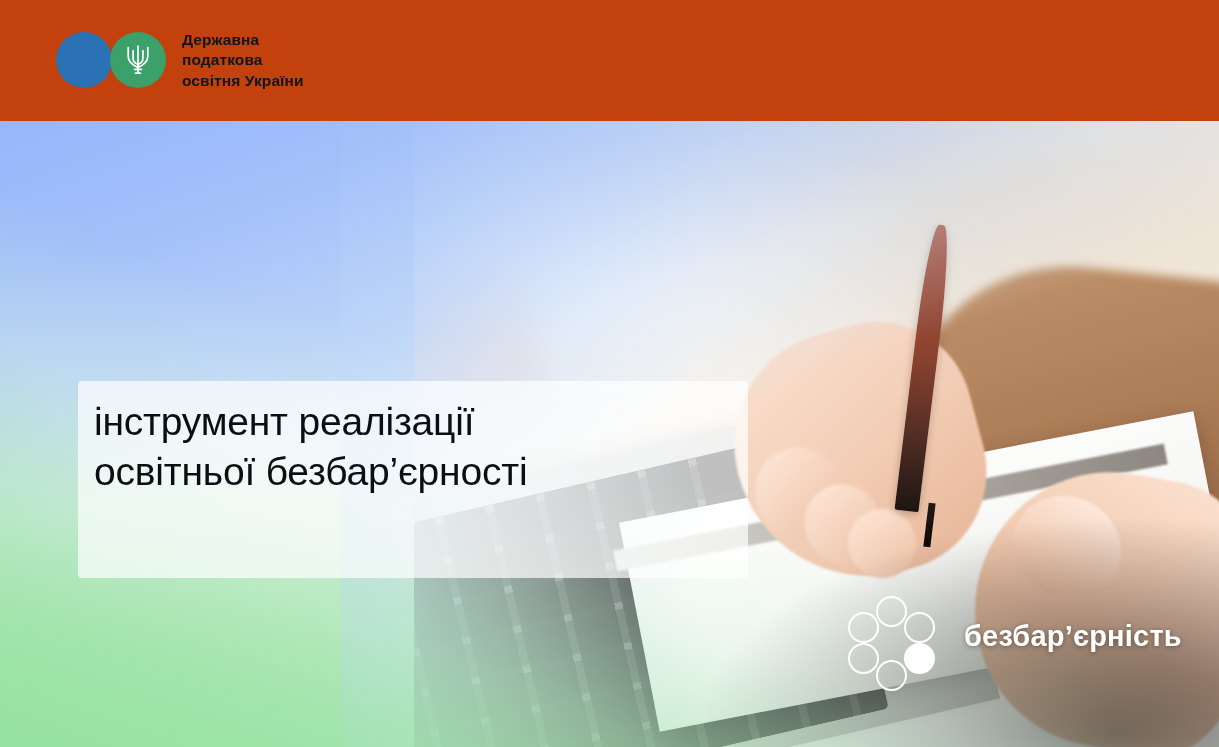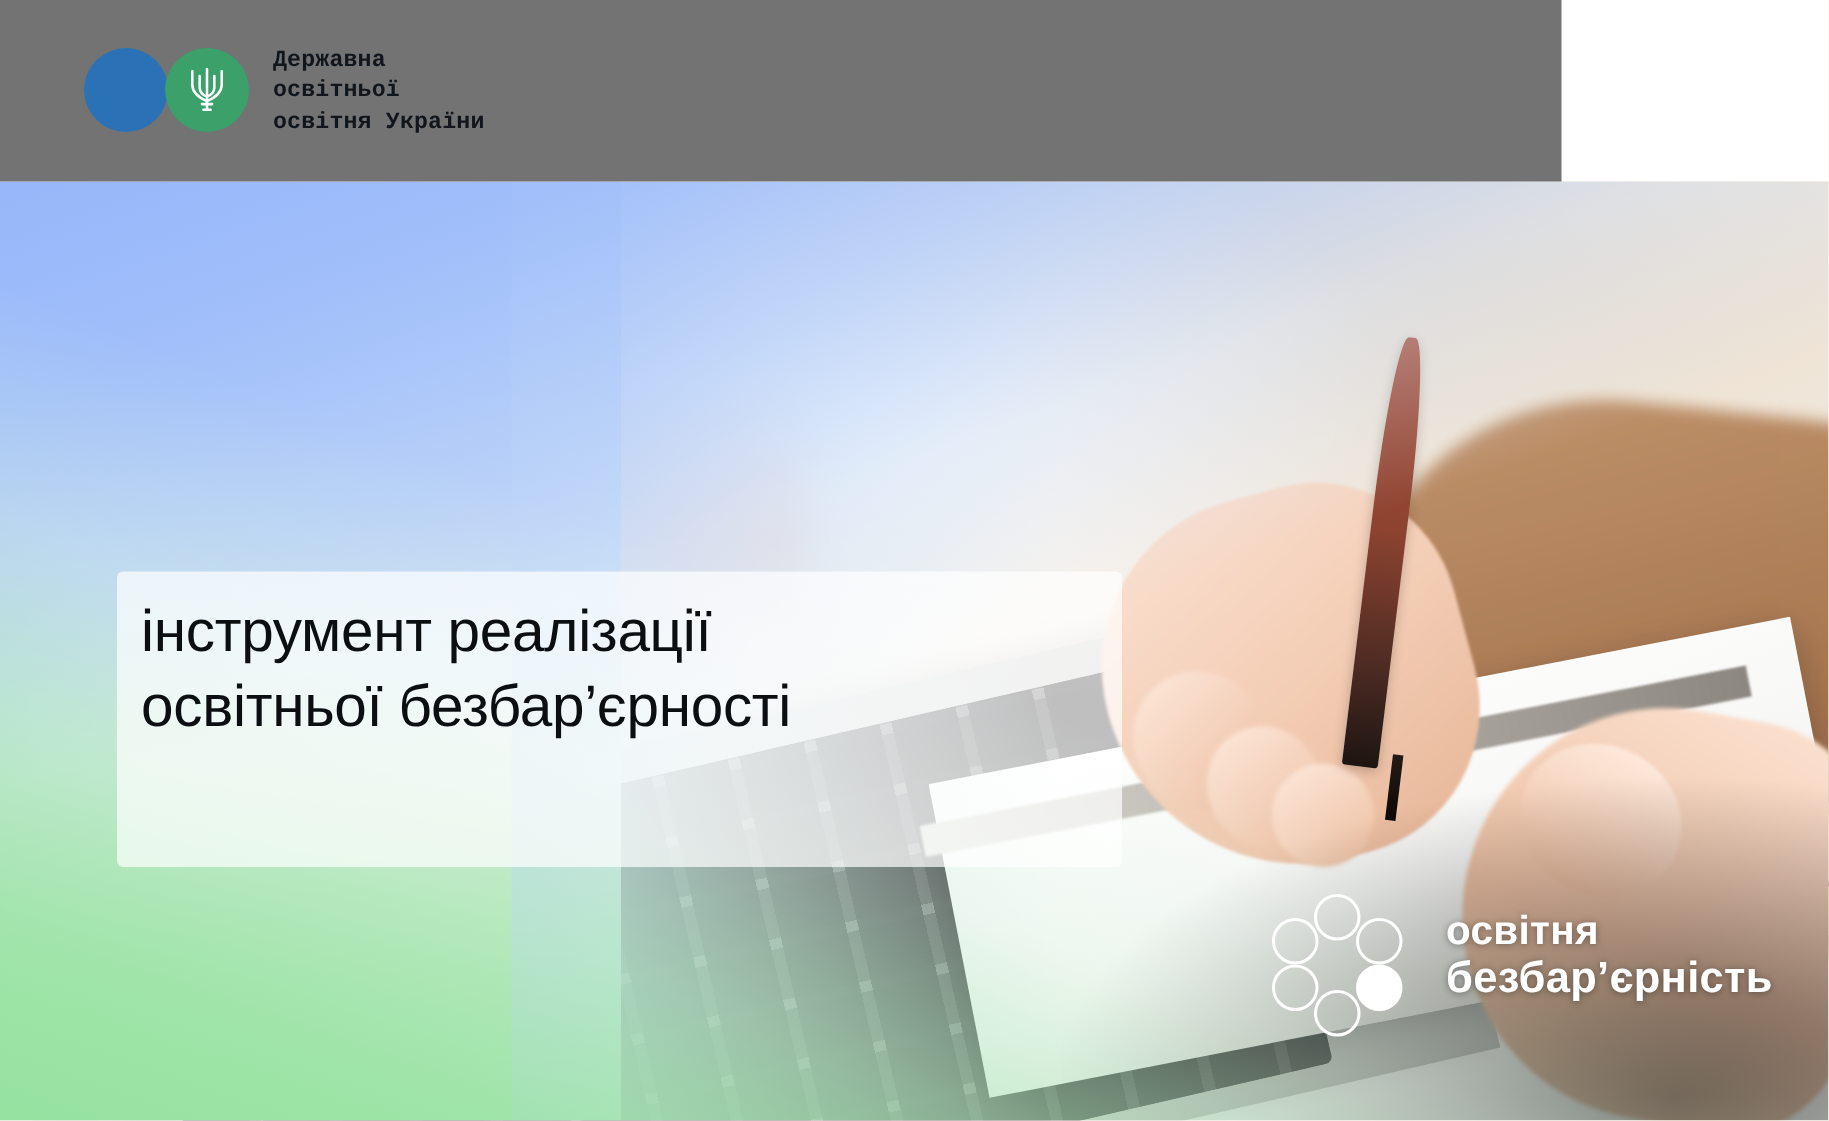--- a/index.html
+++ b/index.html
@@ -14,24 +14,24 @@
 
   .poster {
     position:relative;
     width:1219px; height:747px;
     overflow:hidden;
   }
 
   
   .header-bar {
     position:absolute; left:0; top:0;
-    width:1041px; height:121px;
-    background:#737373;
+    width:1219px; height:121px;
+    background:#c2410c;
     z-index:60;
-    display:flex; align-items:center;font-family:Liberation Mono, monospace;
+    display:flex; align-items:center;
   }
 
   .brand-lockup {
     display:flex; align-items:center;
     margin-left:56px;
   }
 
   .brand-marks {
     position:relative;
     width:110px; height:56px;
@@ -358,21 +358,21 @@
               <path d="M17.9 7.6 L17.9 15.2 C17.9 18.3 15.8 20.3 13 21.4"></path>
               <path d="M9.6 26.4 L16.4 26.4"></path>
               <path d="M10.6 30.2 L15.4 30.2"></path>
             </g>
           </svg>
         </div>
       </div>
 
       <div class="brand-text">
         <span>Державна</span>
-        <span>освітньої</span>
+        <span>податкова</span>
         <span>освітня України</span>
       </div>
 
     </div>
   </header>
 
   <div class="stage">
 
     <div class="photo">
       <div class="photo-base"></div>
@@ -416,18 +416,17 @@
   <div class="bf-logo">
     <div class="bf-marks">
       <span class="bf-dot bf-d1"></span>
       <span class="bf-dot bf-d2"></span>
       <span class="bf-dot bf-d3"></span>
       <span class="bf-dot bf-d4"></span>
       <span class="bf-dot bf-d5 filled"></span>
       <span class="bf-dot bf-d6"></span>
     </div>
     <div class="bf-text">
-      <div class="bf-line1">освітня</div>
       <div class="bf-line2">безбар’єрність</div>
     </div>
   </div>
 
 </div>
 
 </body></html>

